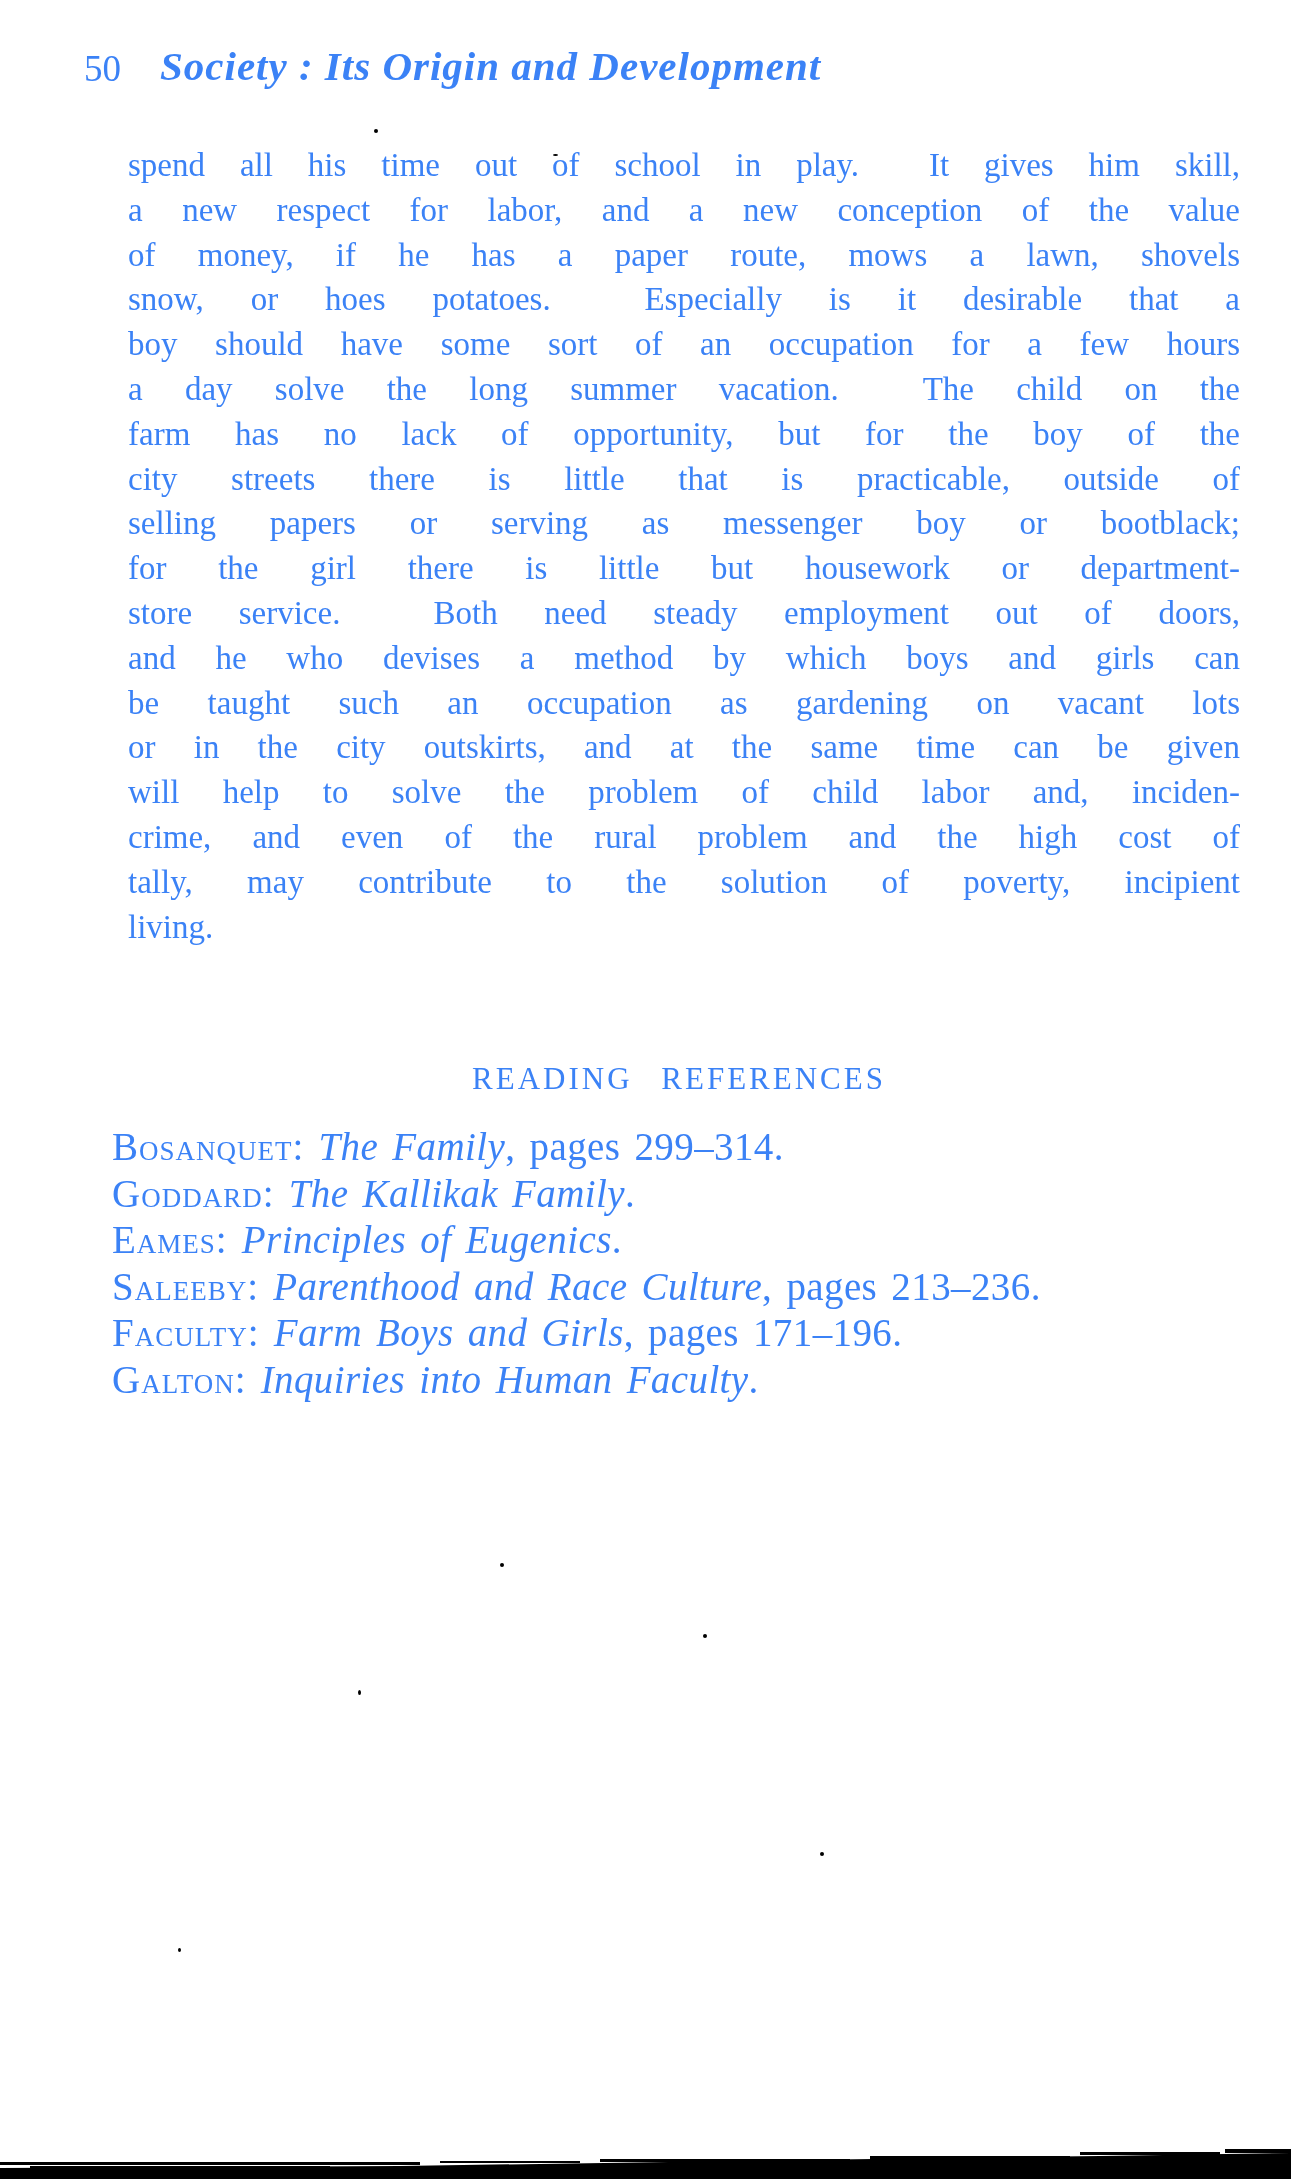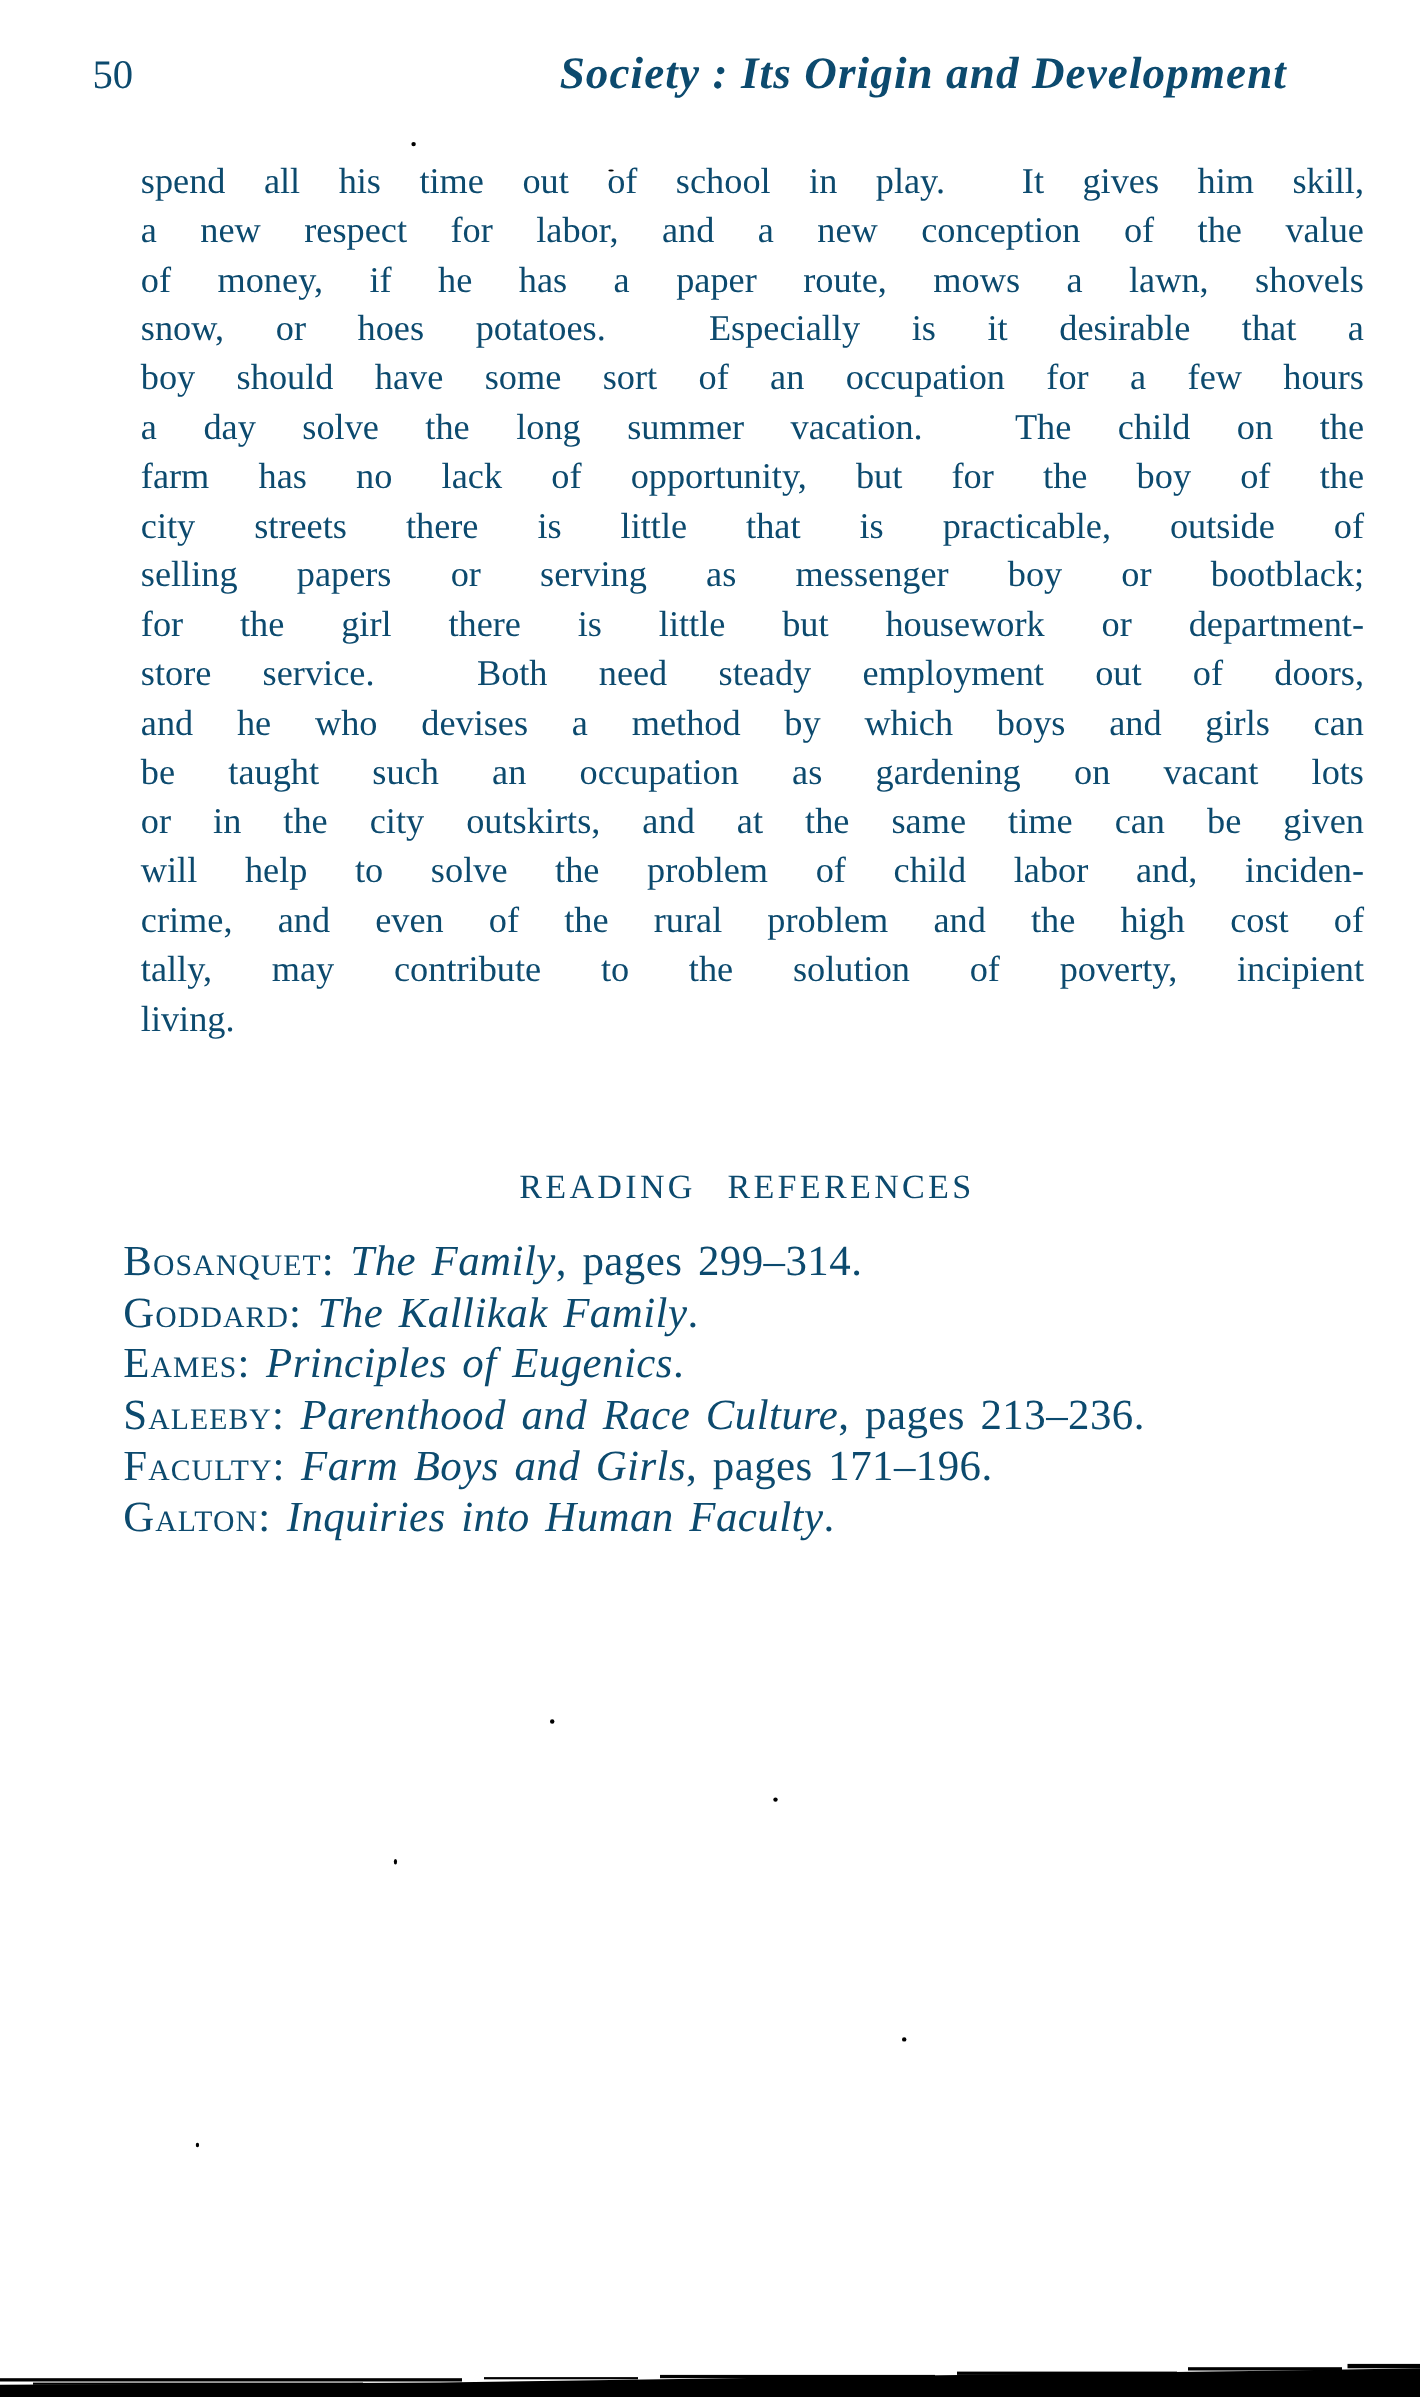--- a/index.html
+++ b/index.html
@@ -2,39 +2,39 @@
 <html><head>
 <meta charset="utf-8">
 <style>
   html, body { margin: 0; padding: 0; background: #e8e8e8; }
   .page {
     position: relative;
     width: 1291px;
     height: 2179px;
     margin: 0 auto;
     background: #ffffff;
-    color: #0c4a6e;
+    color: #3b82f6;
     font-family: "Liberation Serif", serif;
     overflow: hidden;
   }
 
   
   .page-number {
     position: absolute;
     top: 50px;
     left: 84px;
     font-size: 37px;
     line-height: 1;
   }
   .running-title {
     position: absolute;
     top: 42px;
     left: 160px;
     width: 1010px;
-    text-align: right;
+    text-align: left;
     font-style: italic;
     font-weight: bold;
     font-size: 41px;
     line-height: 1.2;
     letter-spacing: 1px;
   }
 
   
   .body-text {
     position: absolute;

